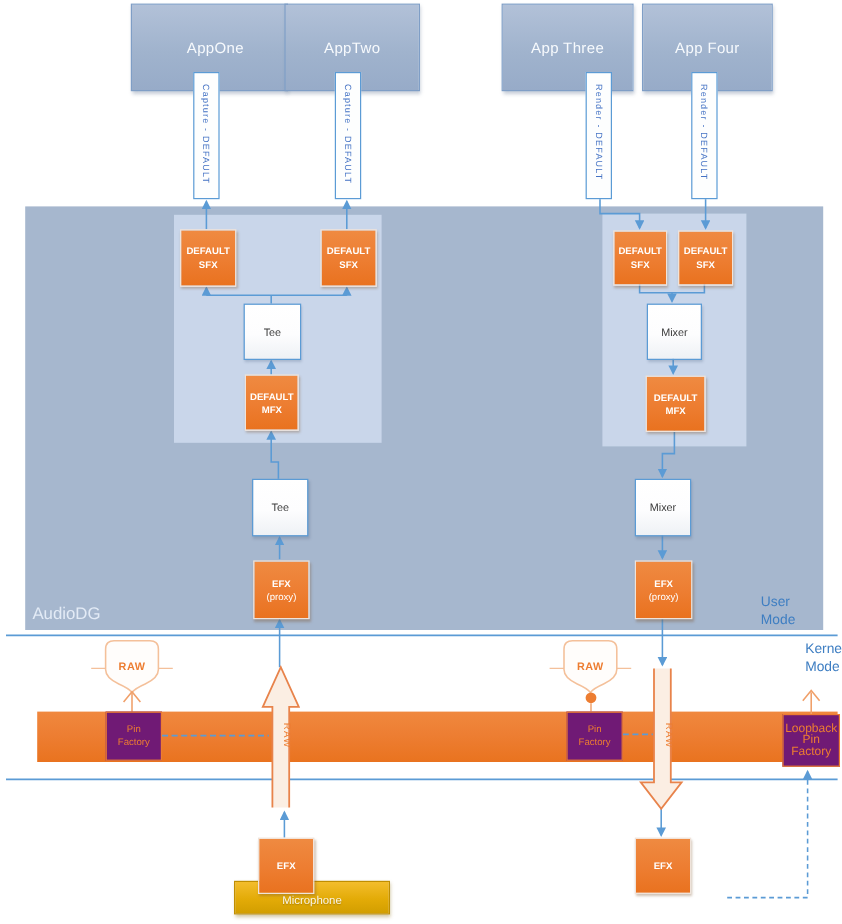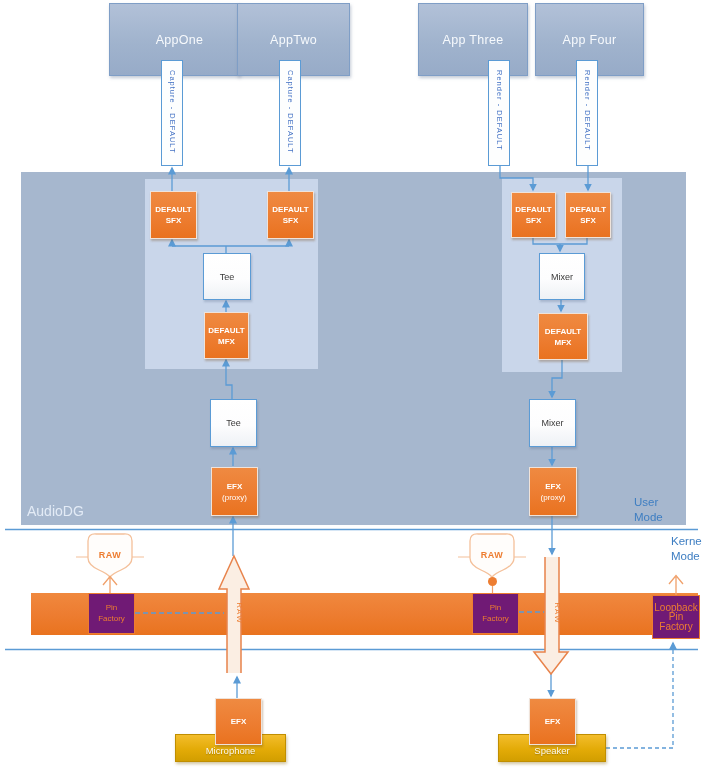--- a/index.html
+++ b/index.html
@@ -194,26 +194,23 @@
   <div class="abs pinbox" style="left:472px;top:593px;width:45px;height:39px;">
       <span>Pin</span>
       <span>Factory</span>
     </div>
   <div class="abs pinbox" style="left:652px;top:595px;width:46px;height:42px;font-size:10px;line-height:9.5px;">
       <span>Loopback</span>
       <span>Pin</span>
       <span>Factory</span>
     </div>
 
-  <div class="abs gold" style="left:175px;top:734px;width:111px;height:28px;">
+  <div class="abs gold" style="left:195px;top:734px;width:130px;height:28px;">
       <span>Microphone</span>
     </div>
-  <div class="abs gold" style="left:498px;top:734px;width:108px;height:28px;">
-      <span>Speaker</span>
-    </div>
   <div class="abs obox" style="left:215px;top:698px;width:45px;height:45px;">
       <span>EFX</span>
     </div>
   <div class="abs obox" style="left:529px;top:698px;width:45px;height:45px;">
       <span>EFX</span>
     </div>
 
 </div>
 
 </body></html>

